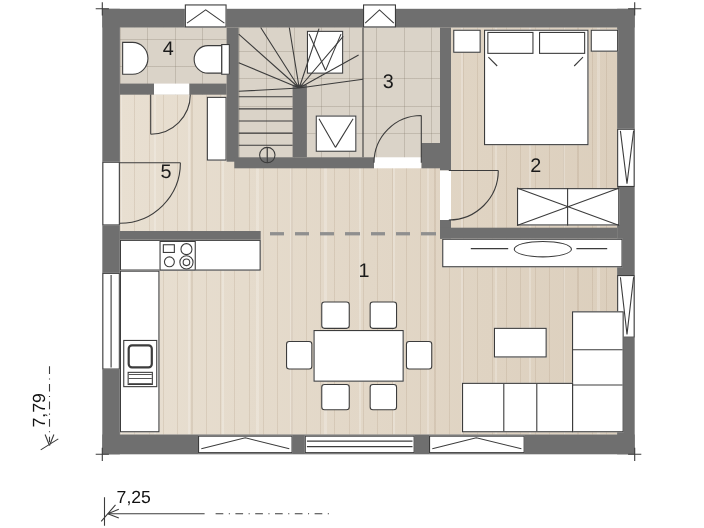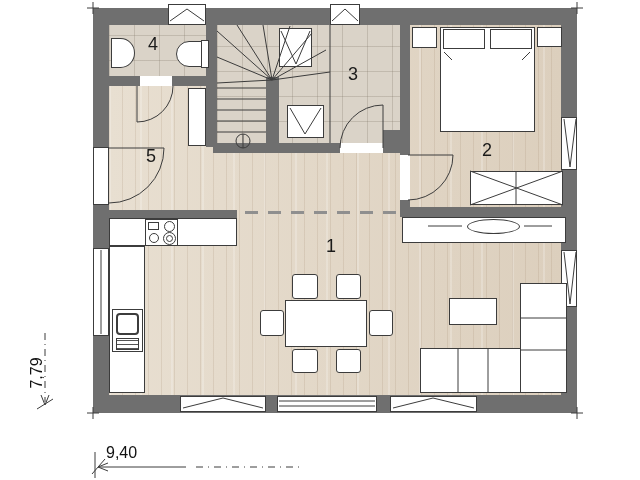--- a/index.html
+++ b/index.html
@@ -155,15 +155,15 @@
     </g>
   </svg>
 
   <div class="lbl" style="left:326px;top:236px;">1</div>
   <div class="lbl" style="left:482px;top:140px;">2</div>
   <div class="lbl" style="left:348px;top:64px;">3</div>
   <div class="lbl" style="left:148px;top:34px;">4</div>
   <div class="lbl" style="left:146px;top:146px;">5</div>
 
   <div class="dim vdim" style="left:14px;top:364px;width:46px;height:18px;text-align:center;">7,79</div>
-  <div class="dim" style="left:106px;top:444px;">9,40</div>
+  <div class="dim" style="left:106px;top:444px;">7,25</div>
 
 </div>
 
 </body></html>

